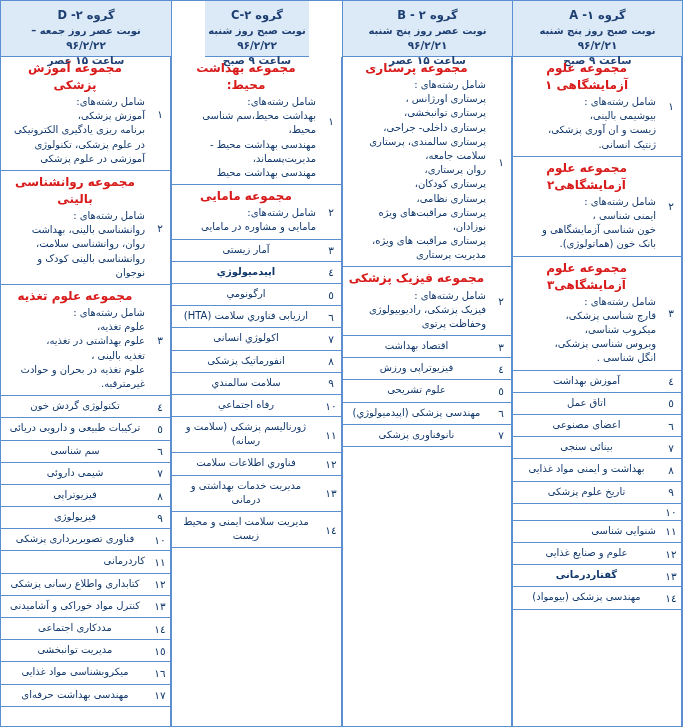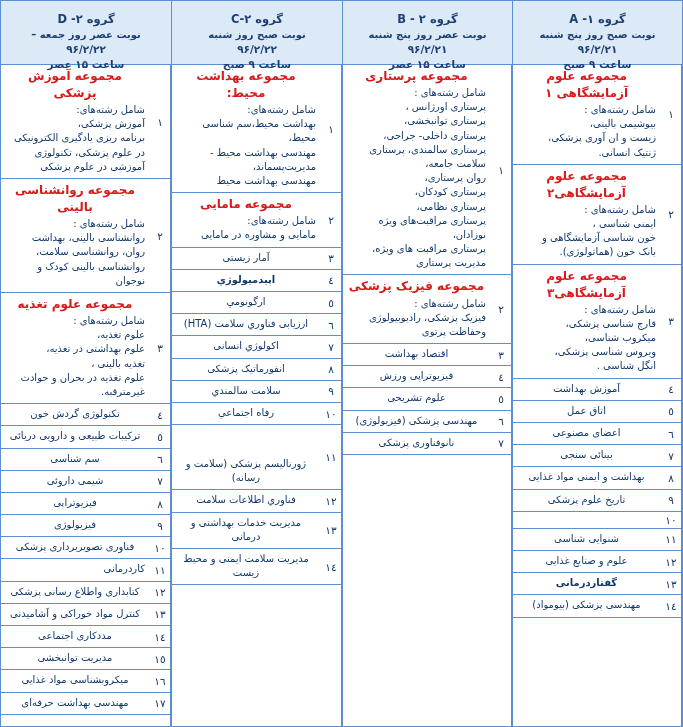--- a/index.html
+++ b/index.html
@@ -23,30 +23,30 @@
     border-bottom: 1px solid #5b8fd0;
   }
   .group-col {
     display: flex;
     flex-direction: column;
     border-left: 1px solid #5b8fd0;
   }
   .group-col:first-child { border-right: 1px solid #5b8fd0; }
   .col-A { width: 171px; }
   .col-B { width: 170px; }
-  .col-C { width: 171px; }
+  .col-C { width: 171px; align-items: center; }
   .col-D { width: 171px; border-left: 1px solid #5b8fd0; }
 
   .head {
     background: #dce9f7;
     border-bottom: 1px solid #5b8fd0;
     text-align: center;
     padding: 22px 3px 6px 3px;
     color: #1d3f72;
-    height: 64px;
+    height: 56px;
     display: flex;
     flex-direction: column;
     justify-content: center;
     gap: 3px;
   }
   .head .ht { font-size: 11.5px; font-weight: bold; }
   .head .hs { font-size: 10px; font-weight: bold; }
   .head .hd { font-size: 10.5px; font-weight: bold; }
 
   .body { flex: 1; display: flex; flex-direction: column; }
@@ -168,21 +168,21 @@
           <div class="cell center">
             <span class="sub" style="white-space: pre-line;">تاریخ علوم پزشکی</span>
           </div>
         </div>
         <div class="row">
           <div class="num">١٠</div>
         </div>
         <div class="row">
           <div class="num">١١</div>
           <div class="cell center">
-            <span class="sub" style="white-space: pre-line;">شنوایی شناسی</span>
+            <span class="sub" style="white-space: pre-line; text-align: right;">شنوایی شناسی</span>
           </div>
         </div>
         <div class="row">
           <div class="num">١٢</div>
           <div class="cell center">
             <span class="sub" style="white-space: pre-line;">علوم و صنایع غذایی</span>
           </div>
         </div>
         <div class="row">
           <div class="num">١٣</div>
@@ -253,21 +253,21 @@
         </div>
         <div class="row">
           <div class="num">٥</div>
           <div class="cell center">
             <span class="sub" style="white-space: pre-line;">علوم تشریحی</span>
           </div>
         </div>
         <div class="row">
           <div class="num">٦</div>
           <div class="cell center">
-            <span class="sub" style="white-space: pre-line;">مهندسی پزشکی (فیزیولوژی)</span>
+            <span class="sub" style="white-space: pre-line;">مهندسی پزشکی (اپیدمیولوژي)</span>
           </div>
         </div>
         <div class="row">
           <div class="num">٧</div>
           <div class="cell center">
             <span class="sub" style="white-space: pre-line;">نانوفناوری پزشکی</span>
           </div>
         </div>
         <div class="row spacer">
           <div class="num"></div>
@@ -348,21 +348,21 @@
         </div>
         <div class="row">
           <div class="num">١٠</div>
           <div class="cell center">
             <span class="sub" style="white-space: pre-line;">رفاه اجتماعي</span>
           </div>
         </div>
         <div class="row">
           <div class="num">١١</div>
           <div class="cell center">
-            <span class="sub" style="white-space: pre-line; margin-top: 29px;">ژورنالیسم پزشکی (سلامت و
+            <span class="sub" style="white-space: pre-line;">ژورنالیسم پزشکی (سلامت و
 رسانه)</span>
           </div>
         </div>
         <div class="row">
           <div class="num">١٢</div>
           <div class="cell center">
             <span class="sub" style="white-space: pre-line;">فناوري اطلاعات سلامت</span>
           </div>
         </div>
         <div class="row">

